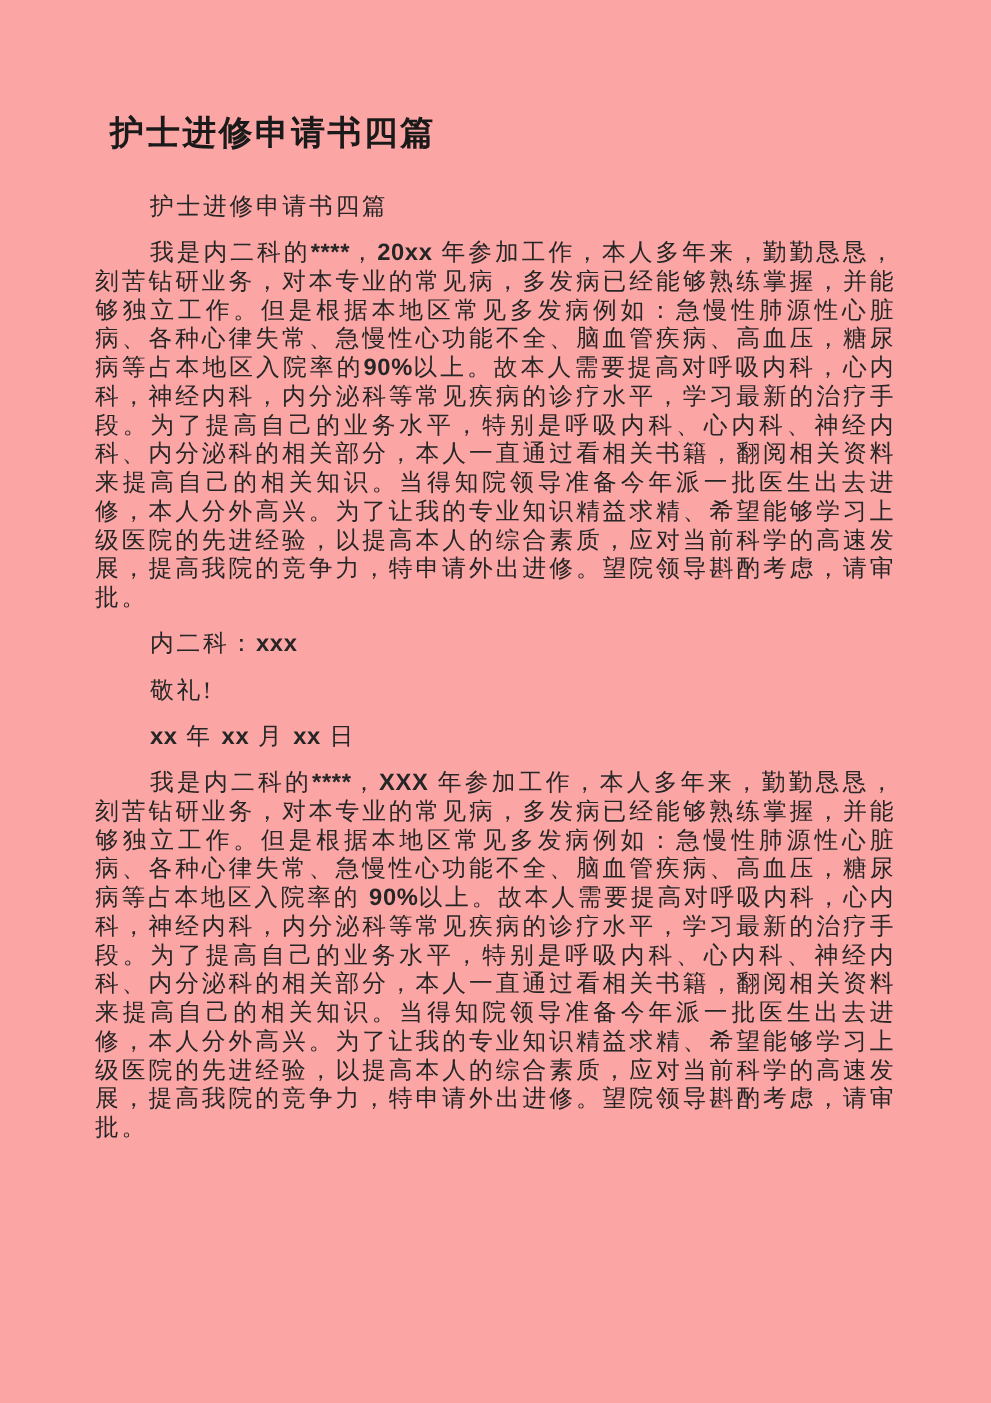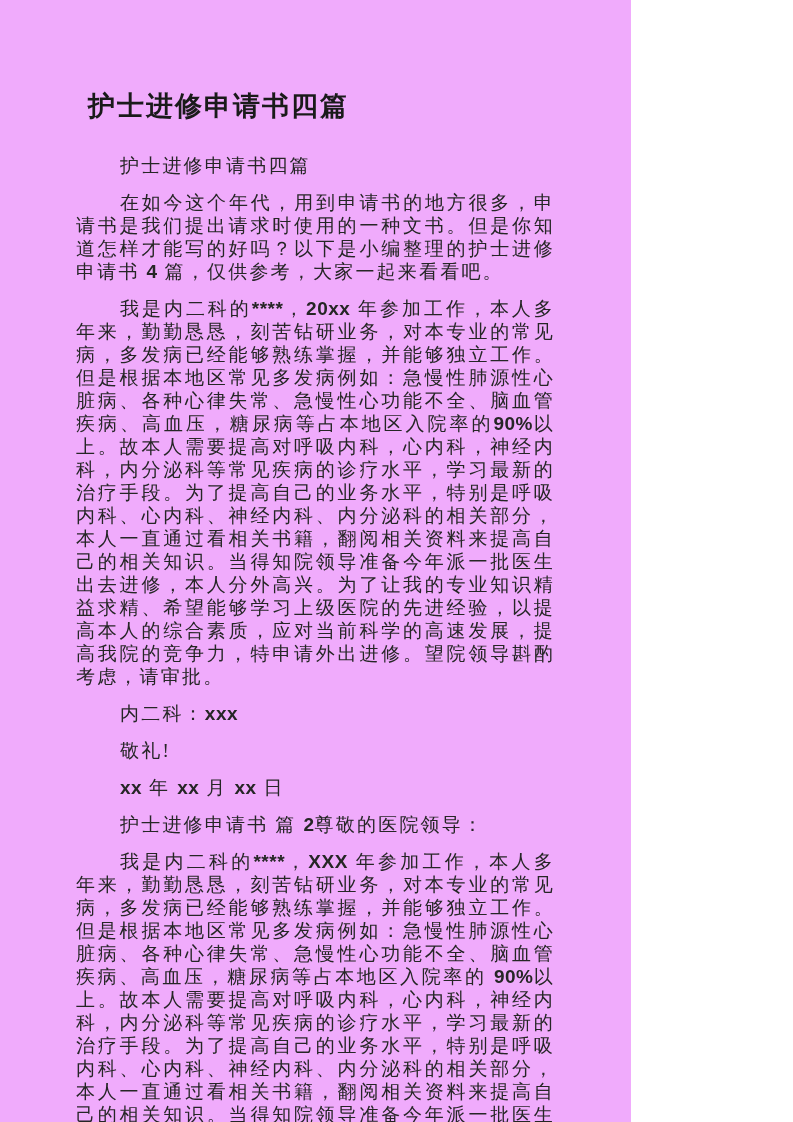--- a/index.html
+++ b/index.html
@@ -7,23 +7,23 @@
     padding: 0;
     background: #ffffff;
   }
   body {
     width: 793px;
     height: 1122px;
     overflow: hidden;
   }
   .doc-page {
     box-sizing: border-box;
-    width: 631px;
+    width: 793px;
     height: 1122px;
-    background: #f0abfc;
+    background: #fca5a5;
     padding: 86px 76px 40px 76px;
     font-family: "Liberation Serif", "DejaVu Serif", serif;
     color: #262626;
   }
   .doc-title {
     margin: 0 0 28px 0;
     padding-left: 12px;
     font-size: 27px;
     font-weight: bold;
     line-height: 40px;
@@ -49,21 +49,19 @@
     letter-spacing: 0.5px;
   }
 </style>
 </head>
 <body>
 
 <div class="doc-page">
   <h1 class="doc-title">护士进修申请书四篇</h1>
   <div>
       <p class="para short">护士进修申请书四篇</p>
-      <p class="para">在如今这个年代，用到申请书的地方很多，申请书是我们提出请求时使用的一种文书。但是你知道怎样才能写的好吗？以下是小编整理的护士进修申请书 <span class="lat">4</span> 篇，仅供参考，大家一起来看看吧。</p>
       <p class="para">我是内二科的<span class="lat">****</span>，<span class="lat">20xx</span> 年参加工作，本人多年来，勤勤恳恳，刻苦钻研业务，对本专业的常见病，多发病已经能够熟练掌握，并能够独立工作。但是根据本地区常见多发病例如：急慢性肺源性心脏病、各种心律失常、急慢性心功能不全、脑血管疾病、高血压，糖尿病等占本地区入院率的<span class="lat">90%</span>以上。故本人需要提高对呼吸内科，心内科，神经内科，内分泌科等常见疾病的诊疗水平，学习最新的治疗手段。为了提高自己的业务水平，特别是呼吸内科、心内科、神经内科、内分泌科的相关部分，本人一直通过看相关书籍，翻阅相关资料来提高自己的相关知识。当得知院领导准备今年派一批医生出去进修，本人分外高兴。为了让我的专业知识精益求精、希望能够学习上级医院的先进经验，以提高本人的综合素质，应对当前科学的高速发展，提高我院的竞争力，特申请外出进修。望院领导斟酌考虑，请审批。</p>
       <p class="para short">内二科：<span class="lat">xxx</span></p>
       <p class="para short">敬礼!</p>
       <p class="para short"><span class="lat">xx</span> 年 <span class="lat">xx</span> 月 <span class="lat">xx</span> 日</p>
-      <p class="para short">护士进修申请书 篇 <span class="lat">2</span>尊敬的医院领导：</p>
       <p class="para">我是内二科的<span class="lat">****</span>，<span class="lat">XXX</span> 年参加工作，本人多年来，勤勤恳恳，刻苦钻研业务，对本专业的常见病，多发病已经能够熟练掌握，并能够独立工作。但是根据本地区常见多发病例如：急慢性肺源性心脏病、各种心律失常、急慢性心功能不全、脑血管疾病、高血压，糖尿病等占本地区入院率的 <span class="lat">90%</span>以上。故本人需要提高对呼吸内科，心内科，神经内科，内分泌科等常见疾病的诊疗水平，学习最新的治疗手段。为了提高自己的业务水平，特别是呼吸内科、心内科、神经内科、内分泌科的相关部分，本人一直通过看相关书籍，翻阅相关资料来提高自己的相关知识。当得知院领导准备今年派一批医生出去进修，本人分外高兴。为了让我的专业知识精益求精、希望能够学习上级医院的先进经验，以提高本人的综合素质，应对当前科学的高速发展，提高我院的竞争力，特申请外出进修。望院领导斟酌考虑，请审批。</p>
     </div>
 </div>
 
 </body></html>

